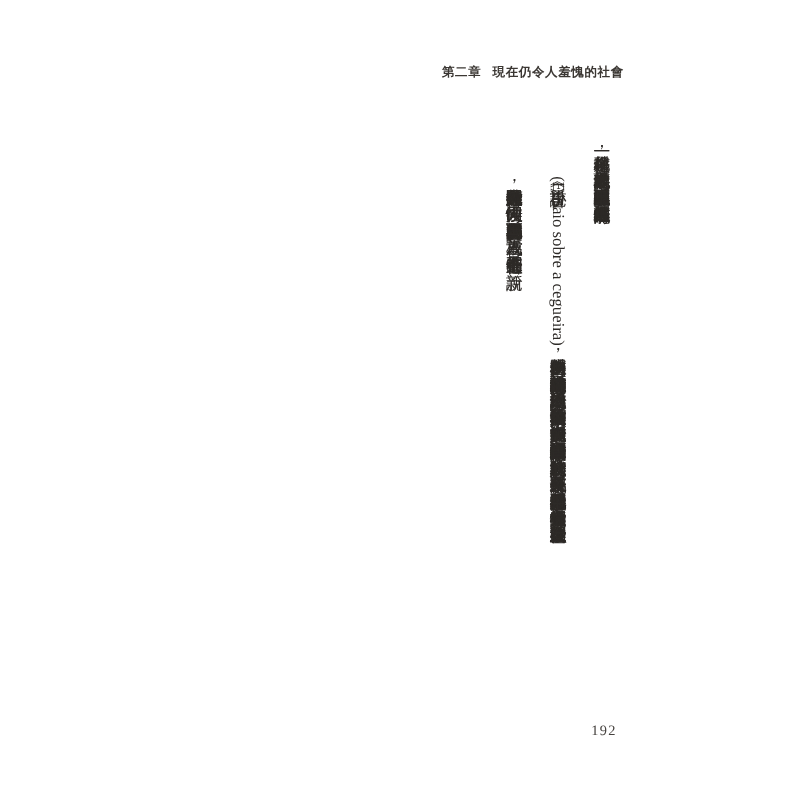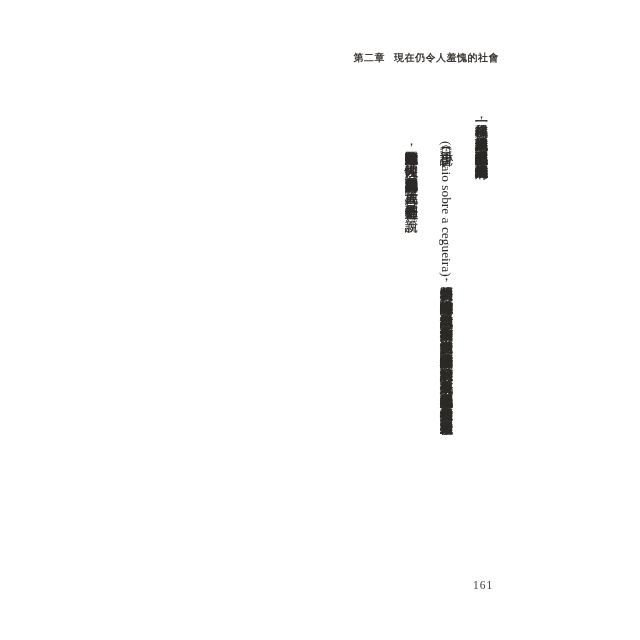--- a/index.html
+++ b/index.html
@@ -68,15 +68,15 @@
   <div class="running-head">
     <span>第二章</span><span class="rh-title">現在仍令人羞愧的社會</span>
   </div>
 
   <div class="text-block">
     <p class="para">就像一種趨勢一樣，最先處理人事成本一定是最糟糕的，而明知權益受損將集中在非正式員工和小型企業身上，卻仍然消極無作為的無能政府更是糟糕。</p>
     <p class="para">小說《盲目》(Ensaio sobre a cegueira)以會失明的傳染病為題材，描述政府將感染者隔離在偏遠的精神病院，但不是以治療或保護為目的，而是為了控制傳染病擴散的一種監禁。在提供的糧食逐漸減少之前，被隔離的人便察覺到自己已經被政府拋棄的這個事實。精神病院處於無政府狀態，所有人都公平地雙眼看不見，但以糧食分配為武器開始產生權力的鬥爭，手握權力者最初是掠奪貴重物品，後來甚至還開始強姦婦女。</p>
     <p class="para">人類雖然在危急時會共同分擔危險，同時恢復人性，卻反而容易對脆弱的存在表現出暴力，成為一種「盲人」。在這個不平等的社會上，說新</p>
   </div>
 
-  <div class="page-number">161</div>
+  <div class="page-number">192</div>
 
 </div>
 
 </body></html>

